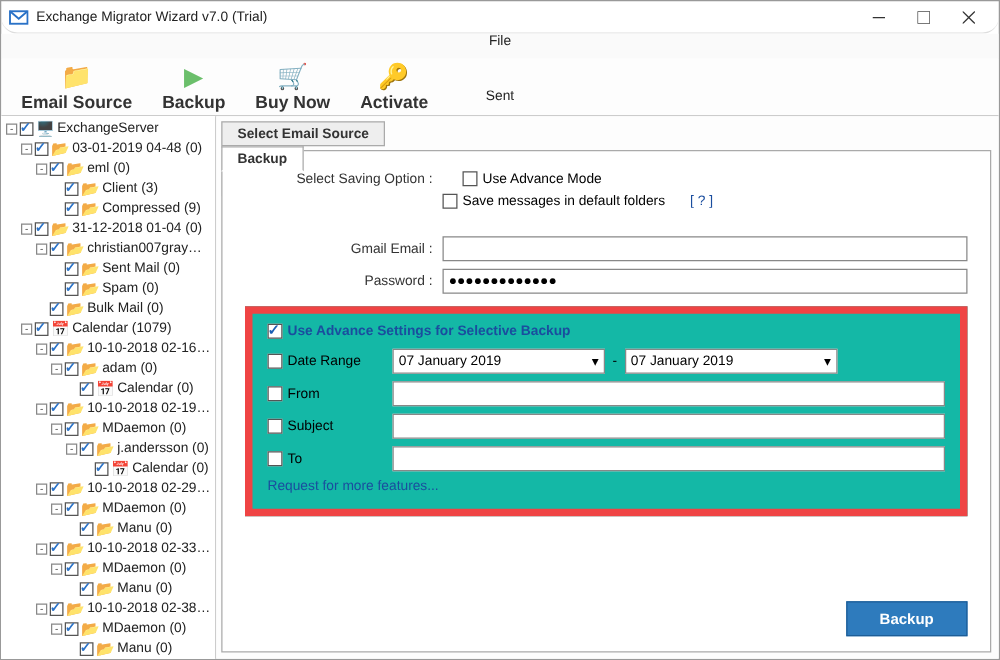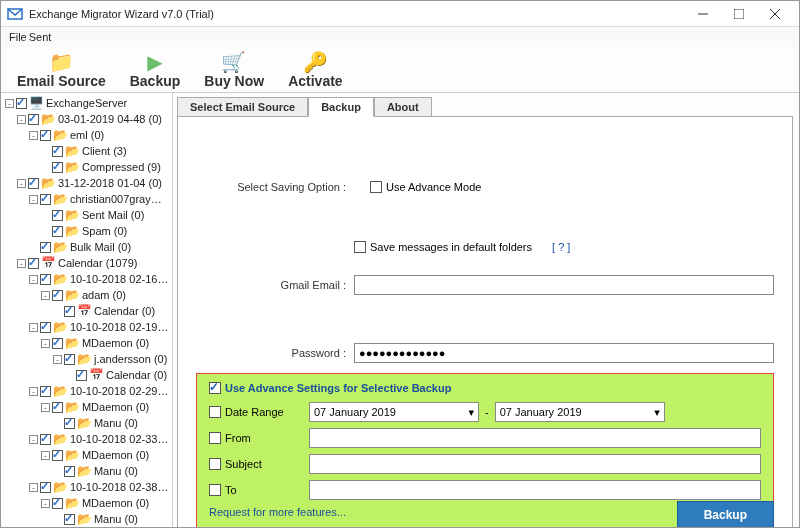--- a/index.html
+++ b/index.html
@@ -1,50 +1,50 @@
 <!DOCTYPE html>
 <html><head>
 <meta charset="utf-8">
 <style>
 * { box-sizing: border-box; margin: 0; padding: 0; font-family: "Segoe UI", Tahoma, sans-serif; font-size: 11px; }
 body { background: #fff; width: 800px; height: 528px; overflow: hidden; border: 1px solid #999; }
-.titlebar { height: 26px; display: flex; align-items: center; padding: 3px 6px; border-bottom: 1px solid #ddd; }
+.titlebar { height: 26px; display: flex; align-items: center; padding: 3px 6px; border-bottom: 1px solid #ddd; border-radius: 13px; }
 .titlebar .icon { width: 16px; height: 16px; margin-right: 6px; }
 .titlebar .title { flex: 1; color: #222; }
 .titlebar .winbtn { width: 36px; height: 26px; display: flex; align-items: center; justify-content: center; cursor: pointer; }
-.menubar { height: 20px; display: flex; align-items: center; padding: 0 8px; gap: 2px; background: #fafafa; }
+.menubar { height: 20px; display: flex; align-items: center; padding: 0 8px; gap: 32px; background: #fafafa; flex-direction: column; }
 .menubar span { color: #222; }
 .toolbar { height: 46px; display: flex; align-items: center; padding: 2px 6px; gap: 4px; border-bottom: 1px solid #ccc; background: #fdfdfd; }
 .toolbtn { display: flex; flex-direction: column; align-items: center; padding: 2px 10px; cursor: pointer; }
 .toolbtn .ticon { font-size: 20px; height: 22px; display: flex; align-items: center; }
 .toolbtn .tlabel { font-size: 14px; color: #333; font-weight: bold; }
 .split { display: flex; height: 435px; }
 .tree { width: 172px; border-right: 1px solid #ccc; overflow: auto; padding: 2px 2px 2px 4px; background: #fff; }
 .node { display: flex; align-items: center; gap: 2px; height: 16px; white-space: nowrap; }
 .exp { width: 9px; height: 9px; border: 1px solid #888; font-size: 8px; line-height: 7px; text-align: center; color: #444; flex-shrink: 0; }
 .cb { width: 11px; height: 11px; border: 1px solid #555; background: #fff; flex-shrink: 0; position: relative; }
 .cb.on::after { content: "✓"; position: absolute; top: -3px; left: -1px; font-size: 11px; color: #2a72c7; font-weight: bold; }
 .fld { font-size: 12px; flex-shrink: 0; }
 .fld.y { color: #e8a23a; }
 .fld.cal { color: #5a7abe; }
 .fld.srv { color: #5a7abe; }
 .nl { color: #222; overflow: hidden; text-overflow: ellipsis; }
 .main { flex: 1; background: #fdfdfd; display: flex; flex-direction: column; }
-.tabs { display: flex; align-items: flex-end; height: 24px; margin: 4px 0 0 4px; }
+.tabs { display: flex; align-items: flex-start; height: 24px; margin: 4px 0 0 4px; flex-direction: column; }
 .tab { border: 1px solid #aaa; background: #eee; padding: 3px 12px; margin-right: 0; font-weight: bold; color: #333; position: relative; }
 .tab.active { background: #fff; border-bottom: 1px solid #fff; z-index: 2; }
 .tabpanel { border: 1px solid #aaa; margin: -1px 6px 6px 4px; background: #fff; flex: 1; padding: 16px 18px 10px 18px; position: relative; }
-.row { display: flex; align-items: center; margin-bottom: 6px; margin-top: 48px; }
+.row { display: flex; align-items: center; margin-bottom: 6px; }
 .lbl { color: #333; }
 .sel { border: 1px solid #888; height: 20px; padding: 0 4px; background: #fff; }
 .chkline { display: flex; align-items: center; gap: 4px; }
 .chkbox { width: 12px; height: 12px; border: 1px solid #555; background: #fff; position: relative; }
 .chkbox.on::after { content: "✓"; position: absolute; top: -3px; left: -1px; font-size: 12px; color: #1a5fb4; font-weight: bold; }
 .txt { border: 1px solid #888; height: 20px; padding: 0 4px; background: #fff; }
-.advbox { background: #bef264; border: 1px solid #ef4444; margin-top: 10px; padding: 8px 12px 12px 12px; }
+.advbox { background: #14b8a6; border: 6px solid #ef4444; margin-top: 10px; padding: 8px 12px 12px 12px; }
 .advhead { color: #1a4d9e; font-weight: bold; margin-bottom: 8px; display: flex; align-items: center; gap: 4px; }
 .filterrow { display: flex; align-items: center; margin-bottom: 6px; }
 .filterlbl { width: 100px; display: flex; gap: 4px; }
 .dp { border: 1px solid #888; height: 20px; background: #fff; padding: 0 4px; display: flex; align-items: center; gap: 6px; }
 .req { color: #1a4d9e; margin-top: 4px; }
 .backupbtn { position: absolute; right: 18px; bottom: 12px; background: #2e7bbd; color: #fff; font-weight: bold; padding: 6px 26px; border: 1px solid #1d5d97; cursor: pointer; font-size: 12px; }
 </style>
 </head>
 <body>
 

